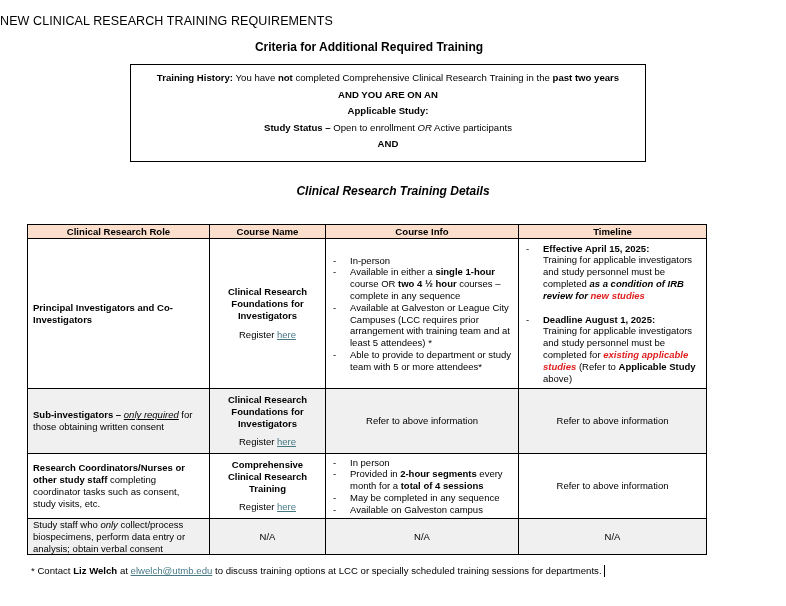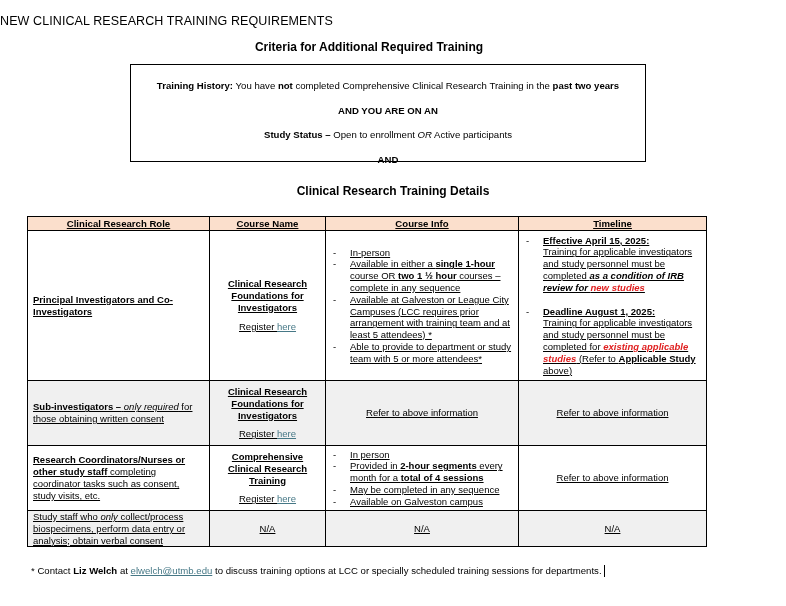--- a/index.html
+++ b/index.html
@@ -1,23 +1,23 @@
 <!DOCTYPE html>
 <html><head>
 <meta charset="utf-8">
 <style>
   html, body { margin:0; padding:0; background:#fff; }
   body { width:786px; height:606px; position:relative; overflow:hidden; font-family:"Liberation Sans", sans-serif; color:#000; }
   .title { position:absolute; top:14px; left:0; width:786px; text-align:left; font-weight:normal; font-size:12.5px; letter-spacing:0.1px; }
   .subtitle { position:absolute; top:40px; left:0; width:738px; text-align:center; font-weight:bold; font-size:12px; }
   .criteria { position:absolute; left:130px; top:64px; width:516px; height:98px; border:1px solid #000; box-sizing:border-box; font-size:9.6px; text-align:center; line-height:11.6px; padding-top:2px; }
-  .criteria div { margin:13px; }
+  .criteria div { margin:5px; }
   .criteria .gap { margin-top:3px; }
-  .section-title { position:absolute; top:184px; left:0; width:786px; text-align:center; font-weight:bold; font-size:12px; }
-  table { position:absolute; left:27px; top:216px; border-collapse:collapse; font-size:9.5px; line-height:11.8px; table-layout:fixed;text-decoration:underline; }
+  .section-title { position:absolute; top:184px; left:0; width:786px; text-align:center; font-weight:bold; font-size:12px;font-style:italic; }
+  table { position:absolute; left:27px; top:224px; border-collapse:collapse; font-size:9.5px; line-height:11.8px; table-layout:fixed; }
   td, th { border:1px solid #000; padding:0 5px; vertical-align:middle; }
   th { background:#fbdfcc; font-weight:bold; height:13px; font-size:9.6px; line-height:12px; }
   .c1 { width:182px; } .c2 { width:116px; } .c3 { width:193px; } .c4 { width:188px; }
   .center { text-align:center; }
   .gray td { background:#f0f0f0; }
   ul.dash { list-style:none; margin:0; padding:0; }
   ul.dash li { position:relative; padding-left:19px; }
   ul.dash li::before { content:"-"; position:absolute; left:2px; }
   .red { color:#e02020;margin-top:32px; }
   a.link { color:#467886; text-decoration:underline; }
@@ -28,20 +28,21 @@
 </style>
 </head>
 <body>
 
 <div class="title">NEW CLINICAL RESEARCH TRAINING REQUIREMENTS</div>
 <div class="subtitle">Criteria for Additional Required Training</div>
 
 <div class="criteria">
   <div><b>Training History:</b><span> You have </span><b>not</b><span> completed Comprehensive Clinical Research Training in the </span><b>past two years</b></div>
   <div><b>AND YOU ARE ON AN</b></div>
+  <div class="gap"><b>Applicable Study:</b></div>
   <div class="gap"><b>Study Status –</b><span> Open to enrollment </span><i>OR</i><span> Active participants</span></div>
   <div class="gap"><b>AND</b></div>
 </div>
 
 <div class="section-title">Clinical Research Training Details</div>
 
 <table>
   <colgroup>
       <col class="c1">
       <col class="c2">
@@ -58,21 +59,21 @@
 
   <tr style="height:150px">
     <td><b>Principal Investigators and Co-Investigators</b></td>
     <td class="center">
       <div class="course">Clinical Research Foundations for Investigators</div>
       <div class="reg"><span>Register </span><a class="link" href="#">here</a></div>
     </td>
     <td>
       <ul class="dash">
         <li>In-person</li>
-        <li><span>Available in either a </span><b>single 1-hour</b><span> course OR </span><b>two 1 ½ hour</b><span> courses – complete in any sequence</span></li>
+        <li><span>Available in either a </span><b>single 1-hour</b><span> course OR </span><b>two 4 ½ hour</b><span> courses – complete in any sequence</span></li>
         <li>Available at Galveston or League City Campuses (LCC requires prior arrangement with training team and at least 5 attendees) *</li>
         <li>Able to provide to department or study team with 5 or more attendees*</li>
       </ul>
     </td>
     <td>
       <ul class="dash">
         <li><b>Effective April 15, 2025:</b><br><span>Training for applicable investigators and study personnel must be completed </span><b><i>as a condition of IRB review for </i><i class="red">new studies</i></b></li>
         <li style="margin-top:12px"><b>Deadline August 1, 2025:</b><br><span>Training for applicable investigators and study personnel must be completed for </span><b><i class="red">existing applicable studies</i></b><span> (Refer to </span><b>Applicable Study</b><span> above)</span></li>
       </ul>
     </td>

